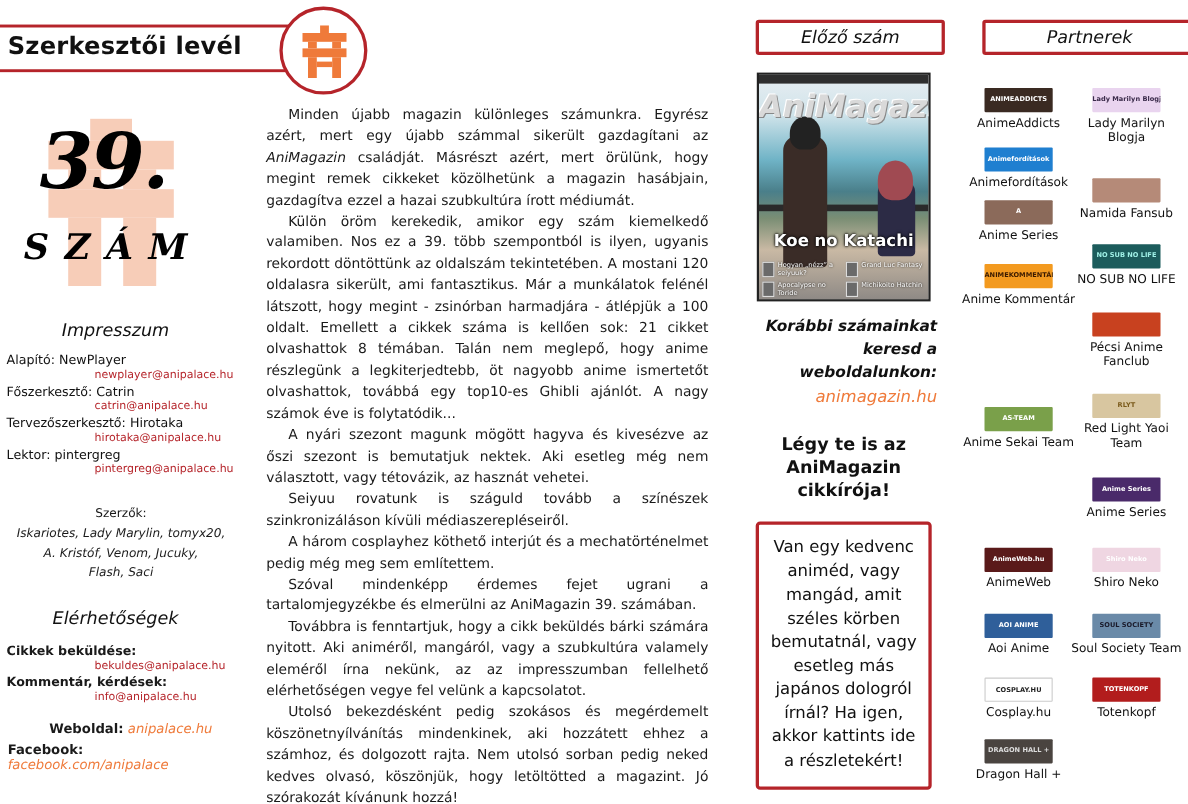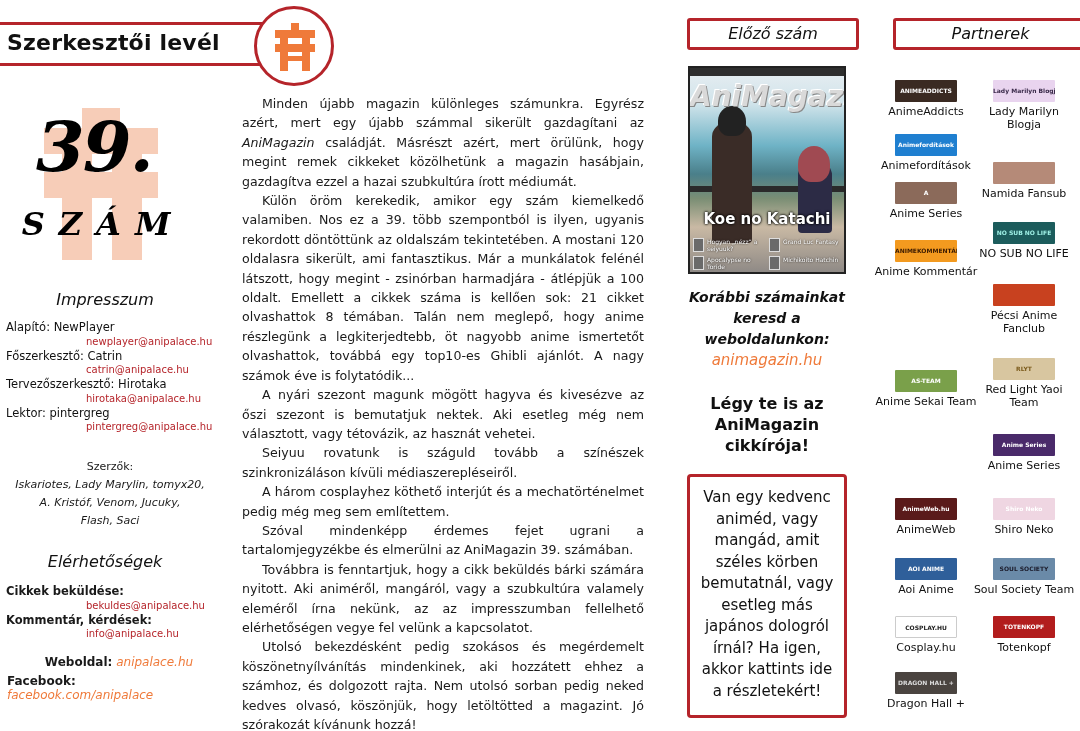--- a/index.html
+++ b/index.html
@@ -89,21 +89,21 @@
   .cover .feature {
     position: absolute; left: 0; top: 142px; width: 100%; text-align: center;
     font-size: 15px; font-weight: bold; color: #fff; text-shadow: 0 0 2px #000, 0 0 3px #000;
   }
   .cover .teasers { position: absolute; left: 3px; top: 170px; width: 150px; font-size: 6px; color: #fff; }
   .cover .teaser { position: absolute; width: 74px; height: 16px; }
   .cover .teaser .thumb { position: absolute; left: 0; top: 0; width: 11px; height: 14px; background: #6a6a6a; border: 1px solid #ddd; }
   .cover .teaser .tt { position: absolute; left: 14px; top: 1px; width: 60px; line-height: 6.5px; text-shadow: 0 0 2px #000; }
 
   .older {
-    position: absolute; left: 682px; top: 287px; width: 170px; text-align: center;
+    position: absolute; left: 682px; top: 287px; width: 170px; text-align: right;
     font-size: 14px; line-height: 21px; font-style: italic; font-weight: bold; color: #111;
   }
   .older .url { color: #ef7a3a; font-weight: normal; display: block; font-size: 15px; }
   .cta {
     position: absolute; left: 682px; top: 393px; width: 170px; text-align: center;
     font-size: 16px; line-height: 21px; font-weight: bold; color: #111;
   }
   .writer-box {
     position: absolute; left: 687px; top: 474px; width: 160px; height: 244px;
     border: 3px solid #b5242a; border-radius: 4px; padding: 10px 6px;

